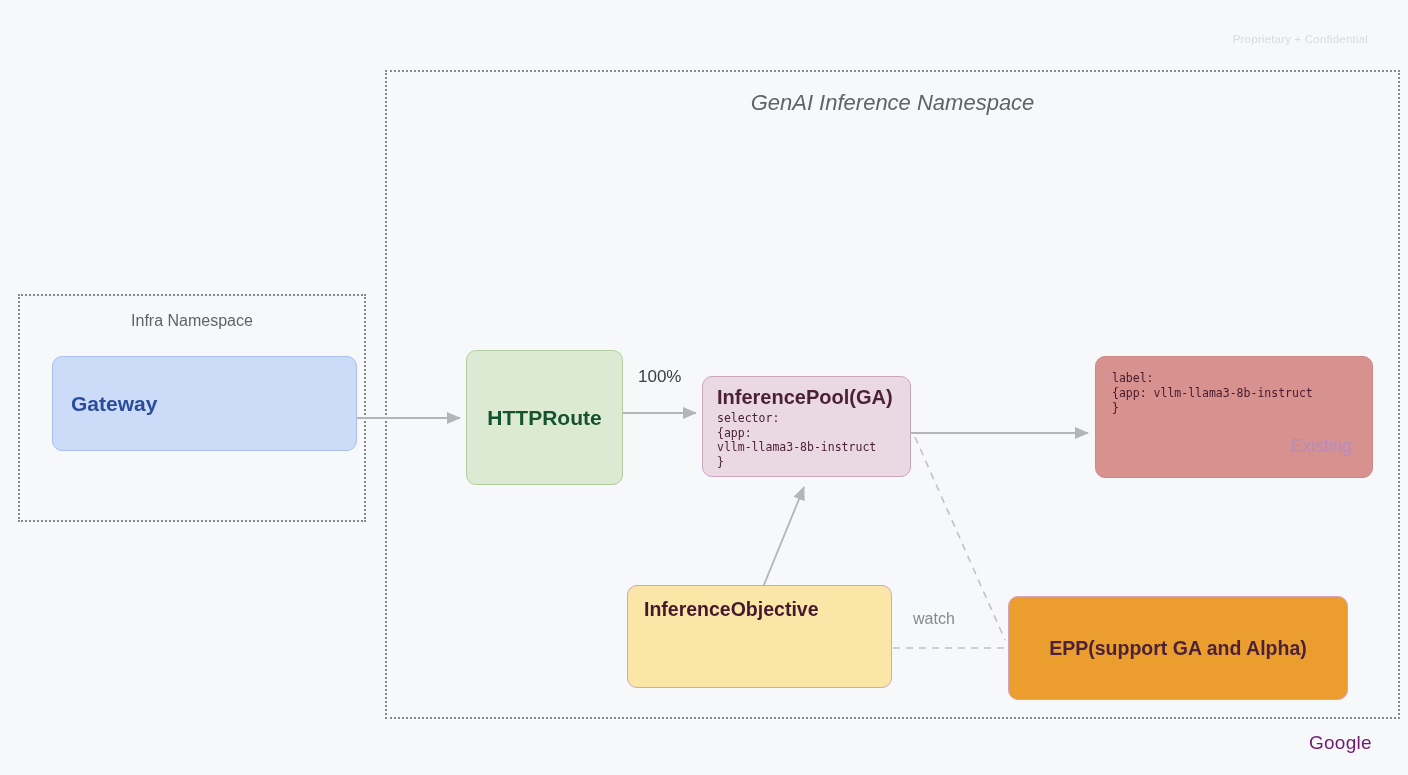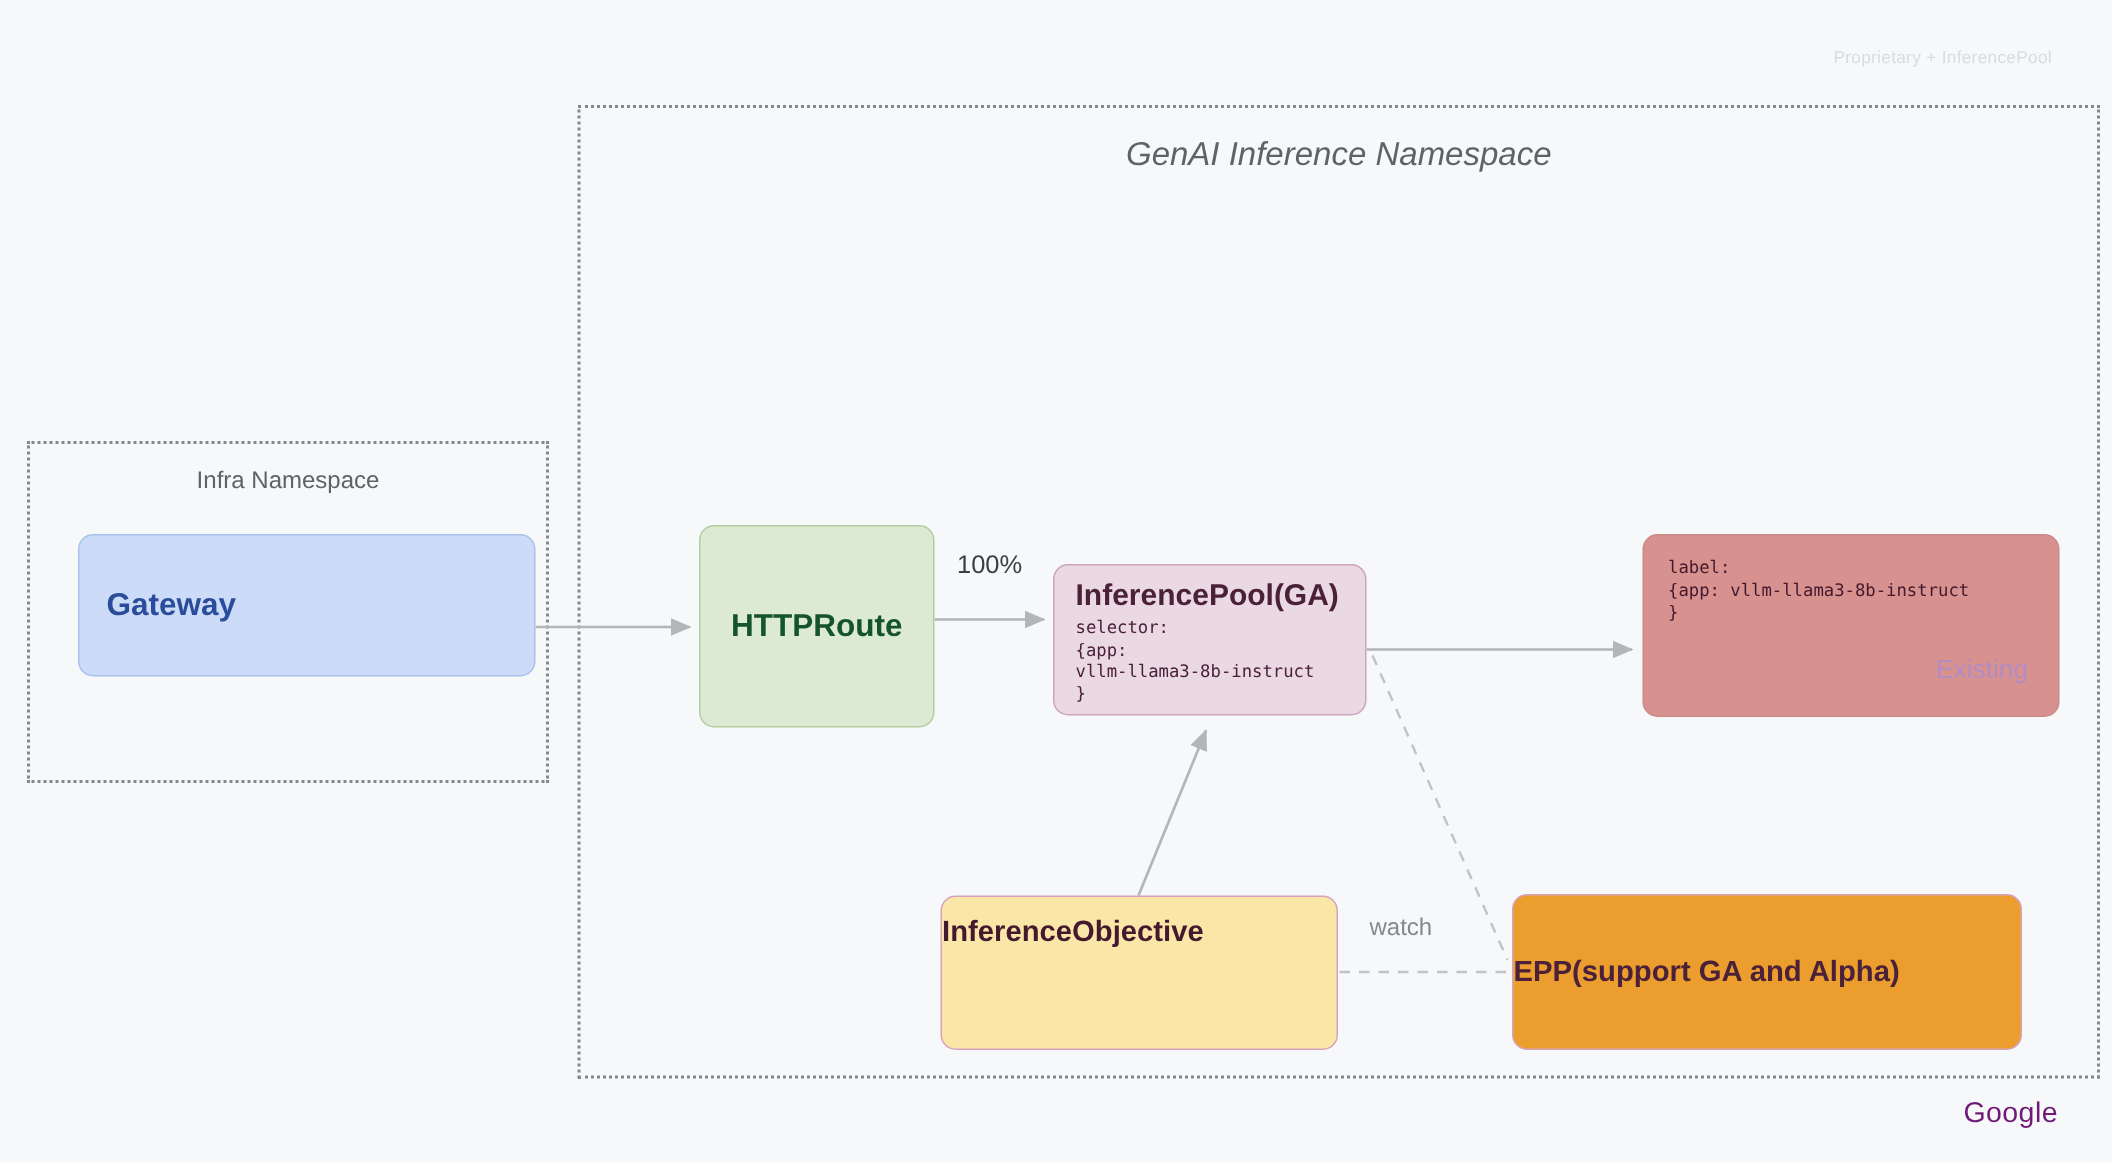--- a/index.html
+++ b/index.html
@@ -92,47 +92,47 @@
   }
   .node-pods .node-title { font-size: 21px; font-weight: bold; margin-bottom: 4px; }
   .node-pods .code { font-family: "DejaVu Sans Mono", monospace; font-size: 11.5px; line-height: 1.3; }
   .status-existing {
     position: absolute;
     right: 20px; bottom: 20px;
     font-size: 17.5px;
   }
 
   .node-objective {
-    left: 627px; top: 597px; width: 265px; height: 103px;
-    padding: 12px 0;
+    left: 627px; top: 585px; width: 265px; height: 103px;
+    padding: 12px 16px;
   }
   .node-objective .node-title { font-size: 19.5px; font-weight: bold; margin-bottom: 3px; }
   .node-objective .code { font-family: "DejaVu Sans Mono", monospace; font-size: 14.5px; line-height: 1.3; }
 
   .node-epp {
     left: 1008px; top: 596px; width: 340px; height: 104px;
-    display: flex; align-items: center; justify-content: flex-start;
+    display: flex; align-items: center; justify-content: center;
   }
   .node-epp .node-label { font-size: 19.5px; font-weight: bold; }
 
   .brand-logo {
     position: absolute;
     top: 732px;
     right: 36px;
     font-size: 19px;
     color: #701a75;
     letter-spacing: .3px;
   }
 </style>
 </head>
 <body>
 
 <div class="canvas">
 
-  <div class="confidential">Proprietary + InferencePool</div>
+  <div class="confidential">Proprietary + Confidential</div>
 
   <div class="group group-genai">
     <div class="group-title">GenAI Inference Namespace</div>
   </div>
 
   <div class="group group-infra">
     <div class="group-title">Infra Namespace</div>
   </div>
 
   <svg class="edges" width="1408" height="775" viewBox="0 0 1408 775">

